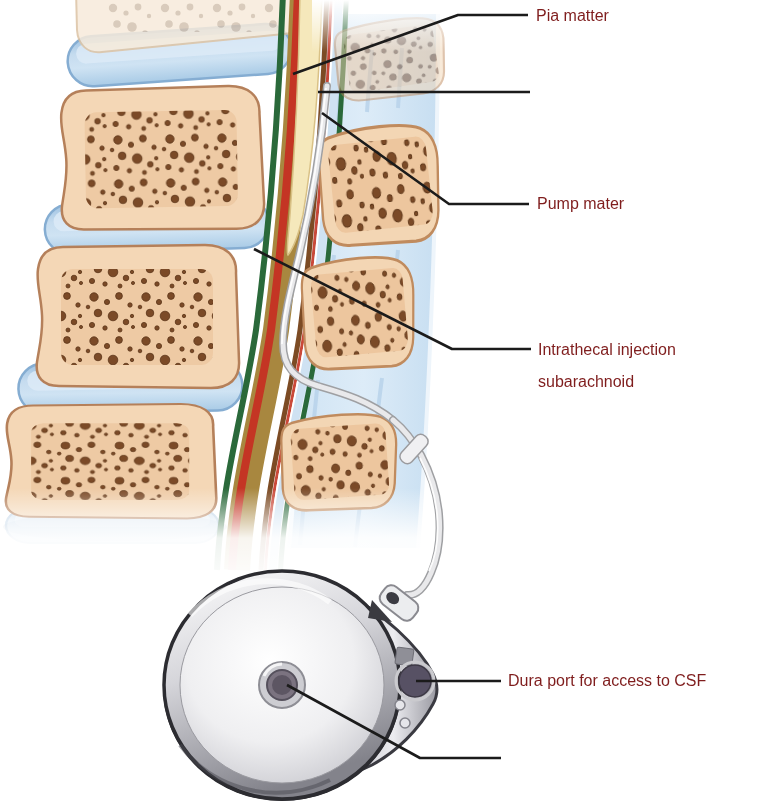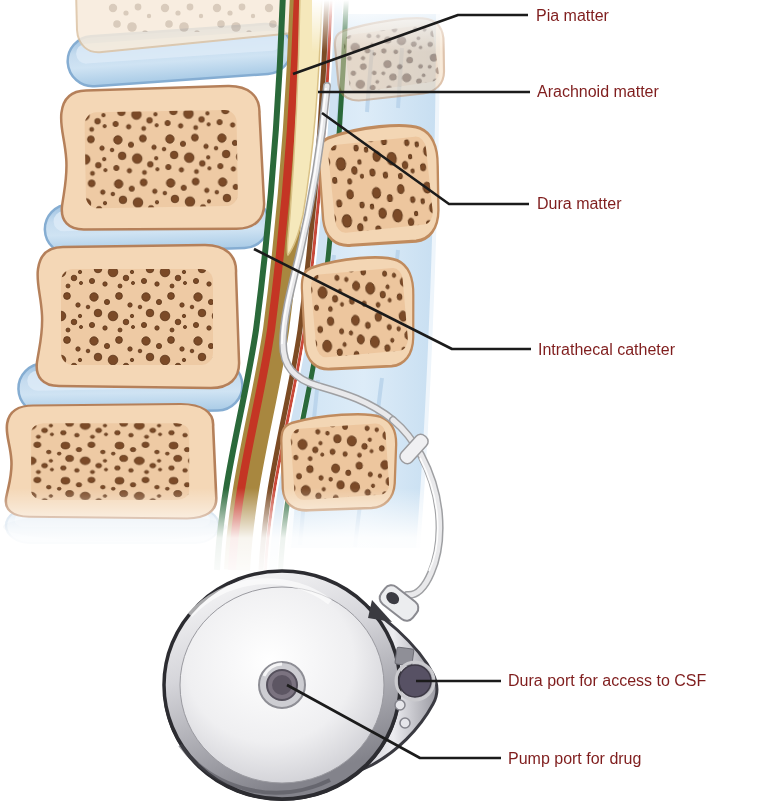--- a/index.html
+++ b/index.html
@@ -220,23 +220,22 @@
     <path d="M 293,74 L 458,15 L 528,15"></path>
     <path d="M 318,92 L 530,92"></path>
     <path d="M 322,113 L 449,204 L 529,204"></path>
     <path d="M 254,249 L 452,349 L 531,349"></path>
     <path d="M 416,681 L 501,681"></path>
     <path d="M 287,685 L 420,758 L 501,758"></path>
   </g>
 </svg>
 
 <div class="lbl" style="left:536px;top:2px;">Pia matter</div>
-<div class="lbl" style="left:537px;top:78px;">Arachnoid matter</div>
-<div class="lbl" style="left:537px;top:190px;">Dura matter</div>
+<div class="lbl" style="left:537px;top:190px;">Pump mater</div>
 <div class="lbl twoline" style="left:538px;top:334px;">
-  <div>Intrathecal catheter</div>
+  <div>Intrathecal injection</div>
+  <div>subarachnoid</div>
 </div>
 <div class="lbl" style="left:508px;top:667px;">Dura port for access to CSF</div>
 <div class="lbl twoline" style="left:508px;top:743px;">
-  <div>Pump port for drug</div>
 </div>
 
 </div>
 
 </body></html>

